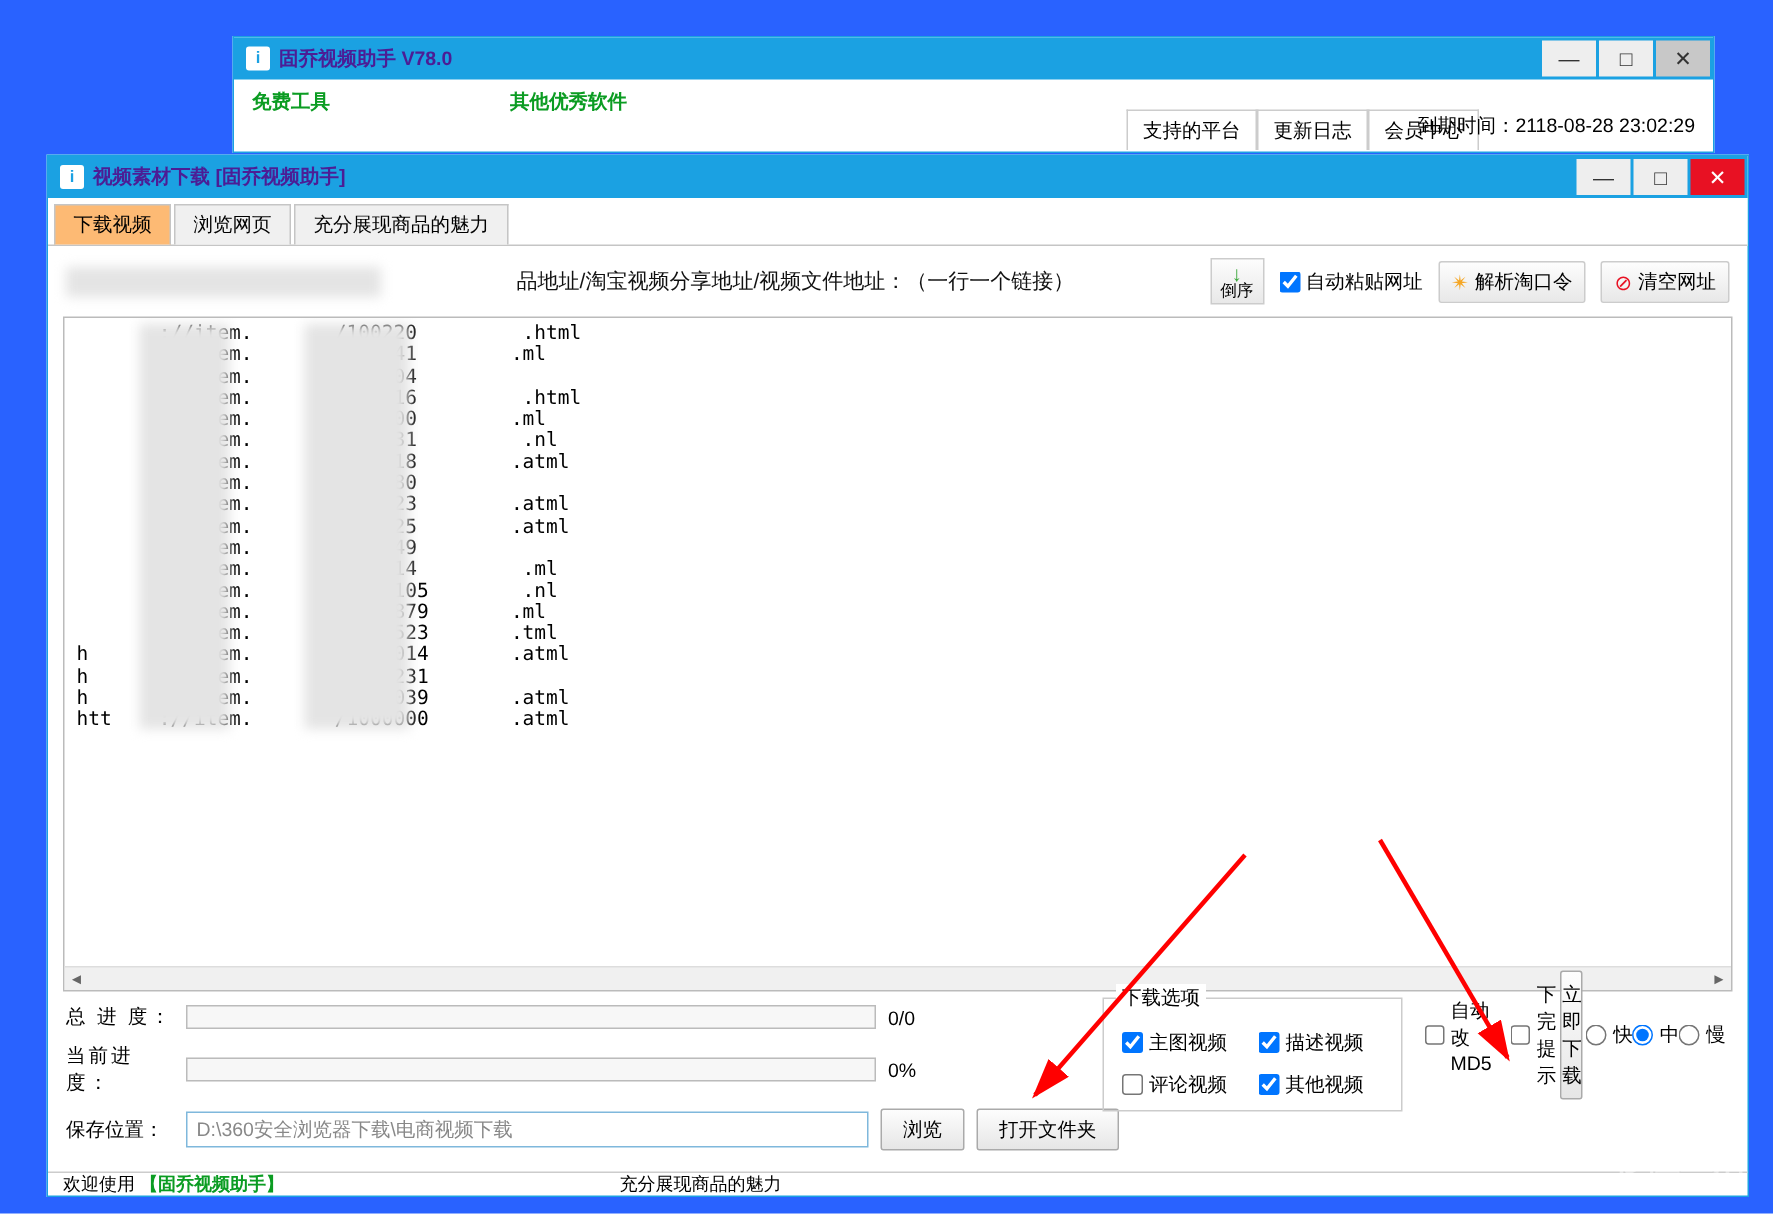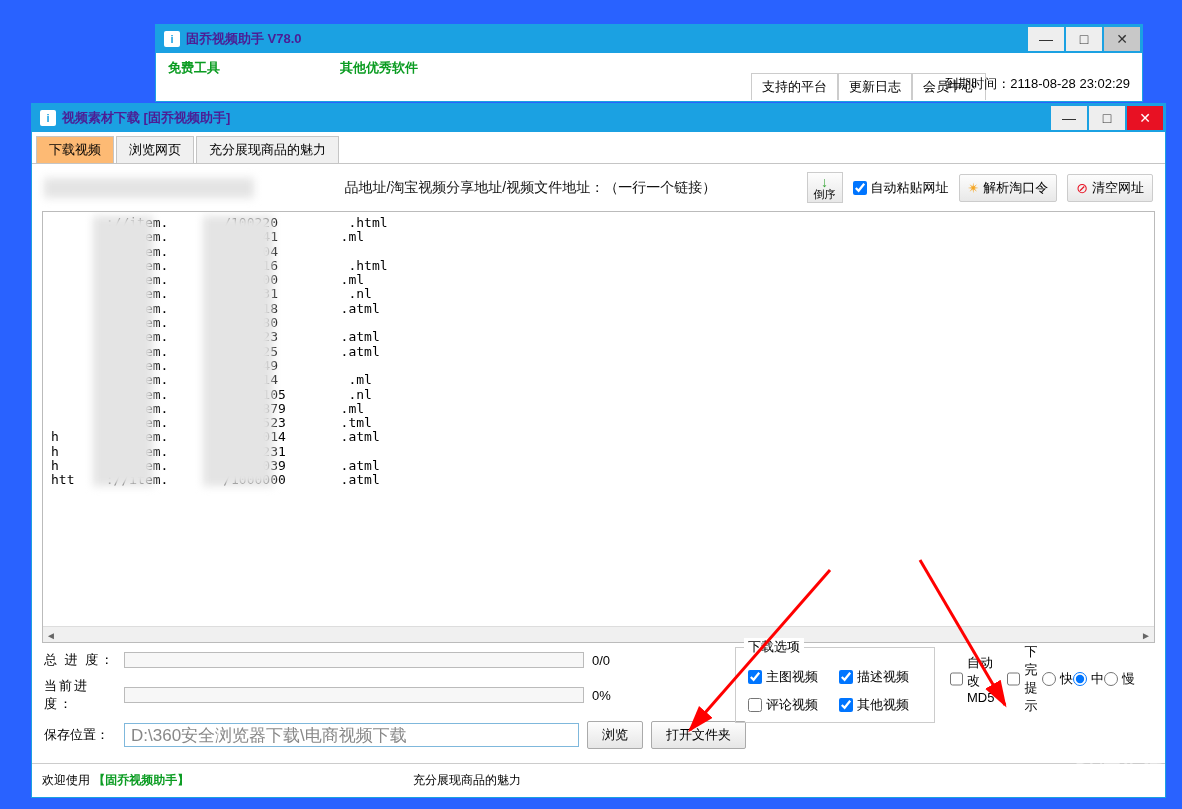--- a/index.html
+++ b/index.html
@@ -48,33 +48,33 @@
 .scroll-h .arr.l { left: 0; } .scroll-h .arr.r { right: 0; }
 
 .bottom-area { padding: 8px 12px; display: flex; flex-direction: column; gap: 8px; font-size: 13px; }
 .prog-row { display: flex; align-items: center; gap: 8px; }
 .prog-label { width: 72px; letter-spacing: 2px; }
 .prog-bar { flex: 1; height: 16px; border: 1px solid #bbb; background: #f7f7f7; max-width: 460px; }
 .prog-val { width: 40px; }
 
 .save-row { display: flex; align-items: center; gap: 8px; }
 .save-label { width: 72px; }
-.save-input { width: 455px; height: 24px; border: 1px solid #7fb8dc; padding: 2px 6px; font-size: 17px; color: #888; }
+.save-input { width: 455px; height: 24px; border: 1px solid #7fb8dc; padding: 2px 6px; font-size: 13px; color: #888; }
 .btn { padding: 4px 14px; border: 1px solid #aaa; background: linear-gradient(#fdfdfd,#e6e6e6); font-size: 13px; cursor: pointer; border-radius: 2px; }
 
 .dl-options { position: absolute; right: 230px; bottom: 40px; border: 1px solid #ccc; padding: 20px 12px 8px; font-size: 13px; width: 200px; }
 .dl-options .legend { position: absolute; top: -10px; left: 8px; background: #fff; padding: 0 4px; }
 .dl-grid { display: grid; grid-template-columns: 1fr 1fr; gap: 10px 8px; }
 
 .right-col { position: absolute; right: 30px; bottom: 48px; width: 185px; display: flex; flex-direction: row; gap: 2px; font-size: 13px; }
 .right-chk-row { display: flex; gap: 12px; }
 .big-btn { padding: 6px 0; border: 1px solid #aaa; background: linear-gradient(#fdfdfd,#e6e6e6); text-align: center; cursor: pointer; border-radius: 2px; font-size: 13px; }
 .radio-row { display: flex; justify-content: space-around; }
 
-.status-bar { height: 34px; border-top: 1px solid #ccc; display: flex; align-items: center; padding: 0 10px; font-size: 12px; }
+.status-bar { height: 16px; border-top: 1px solid #ccc; display: flex; align-items: center; padding: 0 10px; font-size: 12px; }
 .status-bar .slot { flex: 1; }
 .status-green { color: #0b9c22; font-weight: bold; }
 
 
 .arrow-svg { position: absolute; pointer-events: none; }
 
 
 .watermark { position: absolute; right: 18px; bottom: 16px; color: rgba(255,255,255,0.45); text-align: right; font-size: 22px; font-weight: bold; line-height: 1; }
 .watermark small { display: block; font-size: 10px; font-weight: normal; }
 </style>
@@ -213,20 +213,21 @@
       <div class="right-chk-row">
         <label class="chk">
             <input type="checkbox" style="">
             <span>自动改MD5</span>
           </label>
         <label class="chk">
             <input type="checkbox" style="">
             <span>下完提示</span>
           </label>
       </div>
+      <div class="big-btn">立即下载</div>
       <div class="radio-row">
         <label class="chk">
             <input type="radio" name="spd" style="">
             <span>快</span>
           </label>
         <label class="chk">
             <input type="radio" name="spd" checked="" style="">
             <span>中</span>
           </label>
         <label class="chk">

